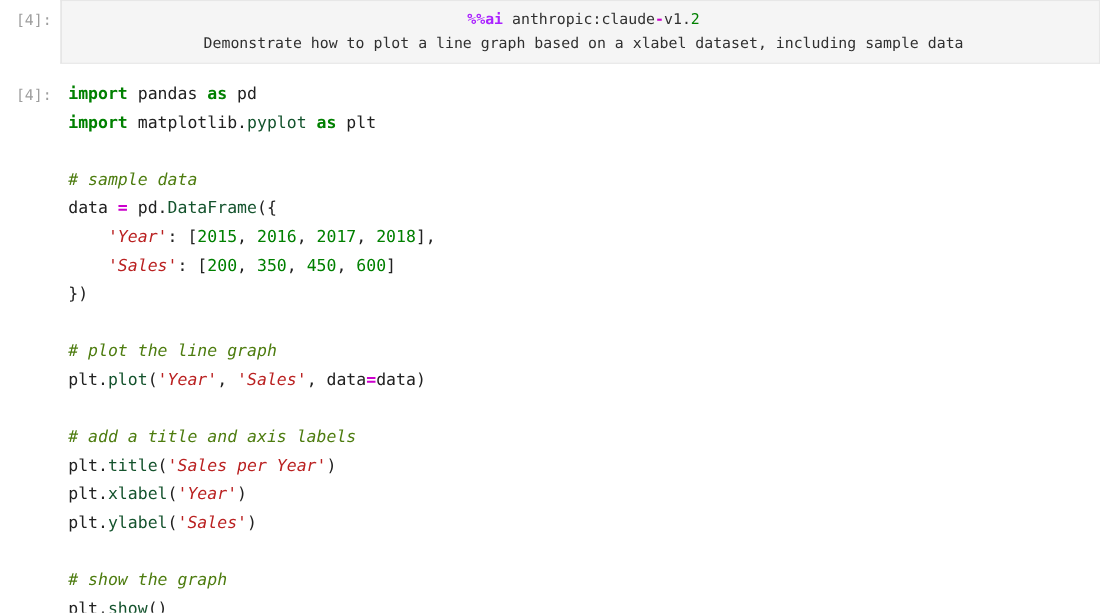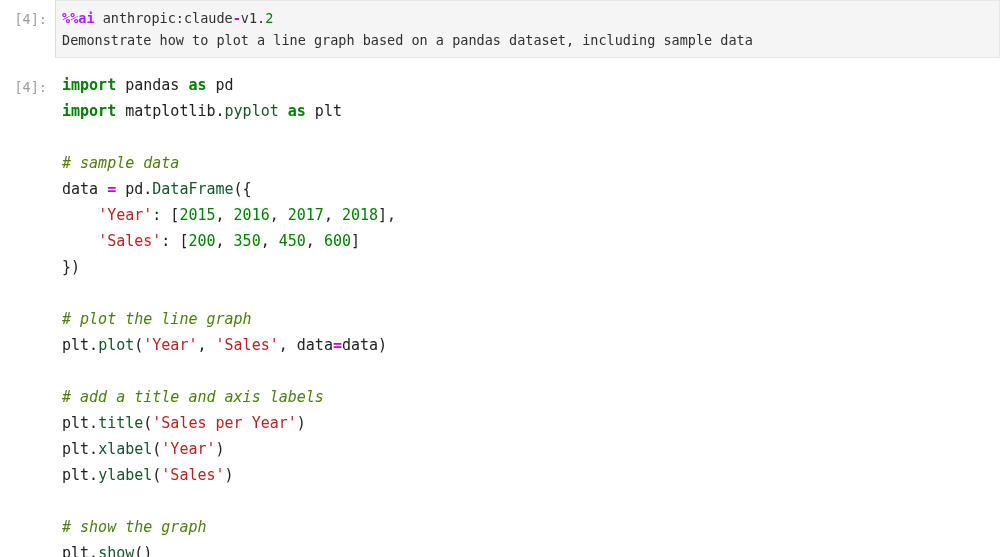--- a/index.html
+++ b/index.html
@@ -74,46 +74,46 @@
     white-space: pre;
     tab-size: 4;
   }
   .cell-magic .codeblock {
     font-size: 13.5px;
     line-height: 22px;
     color: #303030;
   }
 
   .ln { display: block; min-height: 26px; }
-  .cell-magic .ln { min-height: 22px; }
+  .cell-magic .ln { min-height: 22px; text-align: center; }
   .ln.blank { color: transparent; }
 
   
   .tok-k   { color: #008000; font-weight: bold; margin-top: 32px; }   
   .tok-n   { color: #212121; text-align: right; }                      
   .tok-nb  { color: #14532d; margin-top: 24px; }                      
-  .tok-s   { color: #ba2121; }                      
+  .tok-s   { color: #ba2121; font-style: italic; }                      
   .tok-mi  { color: #008000; }                      
   .tok-o   { color: #cc00cc; font-weight: bold; }   
   .tok-c   { color: #4d7c0f; font-style: italic; }  
   .tok-cm  { color: #aa22ff; font-weight: bold; }   
   .tok-cmn { color: #303030; }                      
   .tok-p   { color: #212121; }                      
 
   #gap-a { height: 14px; }
 </style>
 </head>
 <body>
 
 <div class="notebook">
 
   <div class="cell cell-magic">
     <div class="prompt">[4]:</div>
     <div class="input-area">
-      <pre class="codeblock"><span class="ln"><span class="tok-cm">%%ai</span><span class="tok-cmn"> anthropic:claude</span><span class="tok-o">-</span><span class="tok-cmn">v1.</span><span class="tok-mi">2</span></span><span class="ln"><span class="tok-cmn">Demonstrate how to plot a line graph based on a pandas dataset, including sample data</span></span></pre>
+      <pre class="codeblock"><span class="ln"><span class="tok-cm">%%ai</span><span class="tok-cmn"> anthropic:claude</span><span class="tok-o">-</span><span class="tok-cmn">v1.</span><span class="tok-mi">2</span></span><span class="ln"><span class="tok-cmn">Demonstrate how to plot a line graph based on a xlabel dataset, including sample data</span></span></pre>
     </div>
   </div>
 
   <div id="gap-a"></div>
 
   <div class="cell cell-code">
     <div class="prompt">[4]:</div>
     <div class="input-area">
       <pre class="codeblock"><span class="ln"><span class="tok-k">import</span><span class="tok-n"> pandas </span><span class="tok-k">as</span><span class="tok-n"> pd</span></span><span class="ln"><span class="tok-k">import</span><span class="tok-n"> matplotlib.</span><span class="tok-nb">pyplot</span><span class="tok-k"> as</span><span class="tok-n"> plt</span></span><span class="ln blank"> </span><span class="ln"><span class="tok-c"># sample data</span></span><span class="ln"><span class="tok-n">data </span><span class="tok-o">=</span><span class="tok-n"> pd.</span><span class="tok-nb">DataFrame</span><span class="tok-p">({</span></span><span class="ln"><span class="tok-p">    </span><span class="tok-s">'Year'</span><span class="tok-p">: [</span><span class="tok-mi">2015</span><span class="tok-p">, </span><span class="tok-mi">2016</span><span class="tok-p">, </span><span class="tok-mi">2017</span><span class="tok-p">, </span><span class="tok-mi">2018</span><span class="tok-p">],</span></span><span class="ln"><span class="tok-p">    </span><span class="tok-s">'Sales'</span><span class="tok-p">: [</span><span class="tok-mi">200</span><span class="tok-p">, </span><span class="tok-mi">350</span><span class="tok-p">, </span><span class="tok-mi">450</span><span class="tok-p">, </span><span class="tok-mi">600</span><span class="tok-p">]</span></span><span class="ln"><span class="tok-p">})</span></span><span class="ln blank"> </span><span class="ln"><span class="tok-c"># plot the line graph</span></span><span class="ln"><span class="tok-n">plt.</span><span class="tok-nb">plot</span><span class="tok-p">(</span><span class="tok-s">'Year'</span><span class="tok-p">, </span><span class="tok-s">'Sales'</span><span class="tok-p">, </span><span class="tok-n">data</span><span class="tok-o">=</span><span class="tok-n">data</span><span class="tok-p">)</span></span><span class="ln blank"> </span><span class="ln"><span class="tok-c"># add a title and axis labels</span></span><span class="ln"><span class="tok-n">plt.</span><span class="tok-nb">title</span><span class="tok-p">(</span><span class="tok-s">'Sales per Year'</span><span class="tok-p">)</span></span><span class="ln"><span class="tok-n">plt.</span><span class="tok-nb">xlabel</span><span class="tok-p">(</span><span class="tok-s">'Year'</span><span class="tok-p">)</span></span><span class="ln"><span class="tok-n">plt.</span><span class="tok-nb">ylabel</span><span class="tok-p">(</span><span class="tok-s">'Sales'</span><span class="tok-p">)</span></span><span class="ln blank"> </span><span class="ln"><span class="tok-c"># show the graph</span></span><span class="ln"><span class="tok-n">plt.</span><span class="tok-nb">show</span><span class="tok-p">()</span></span></pre>
     </div>

